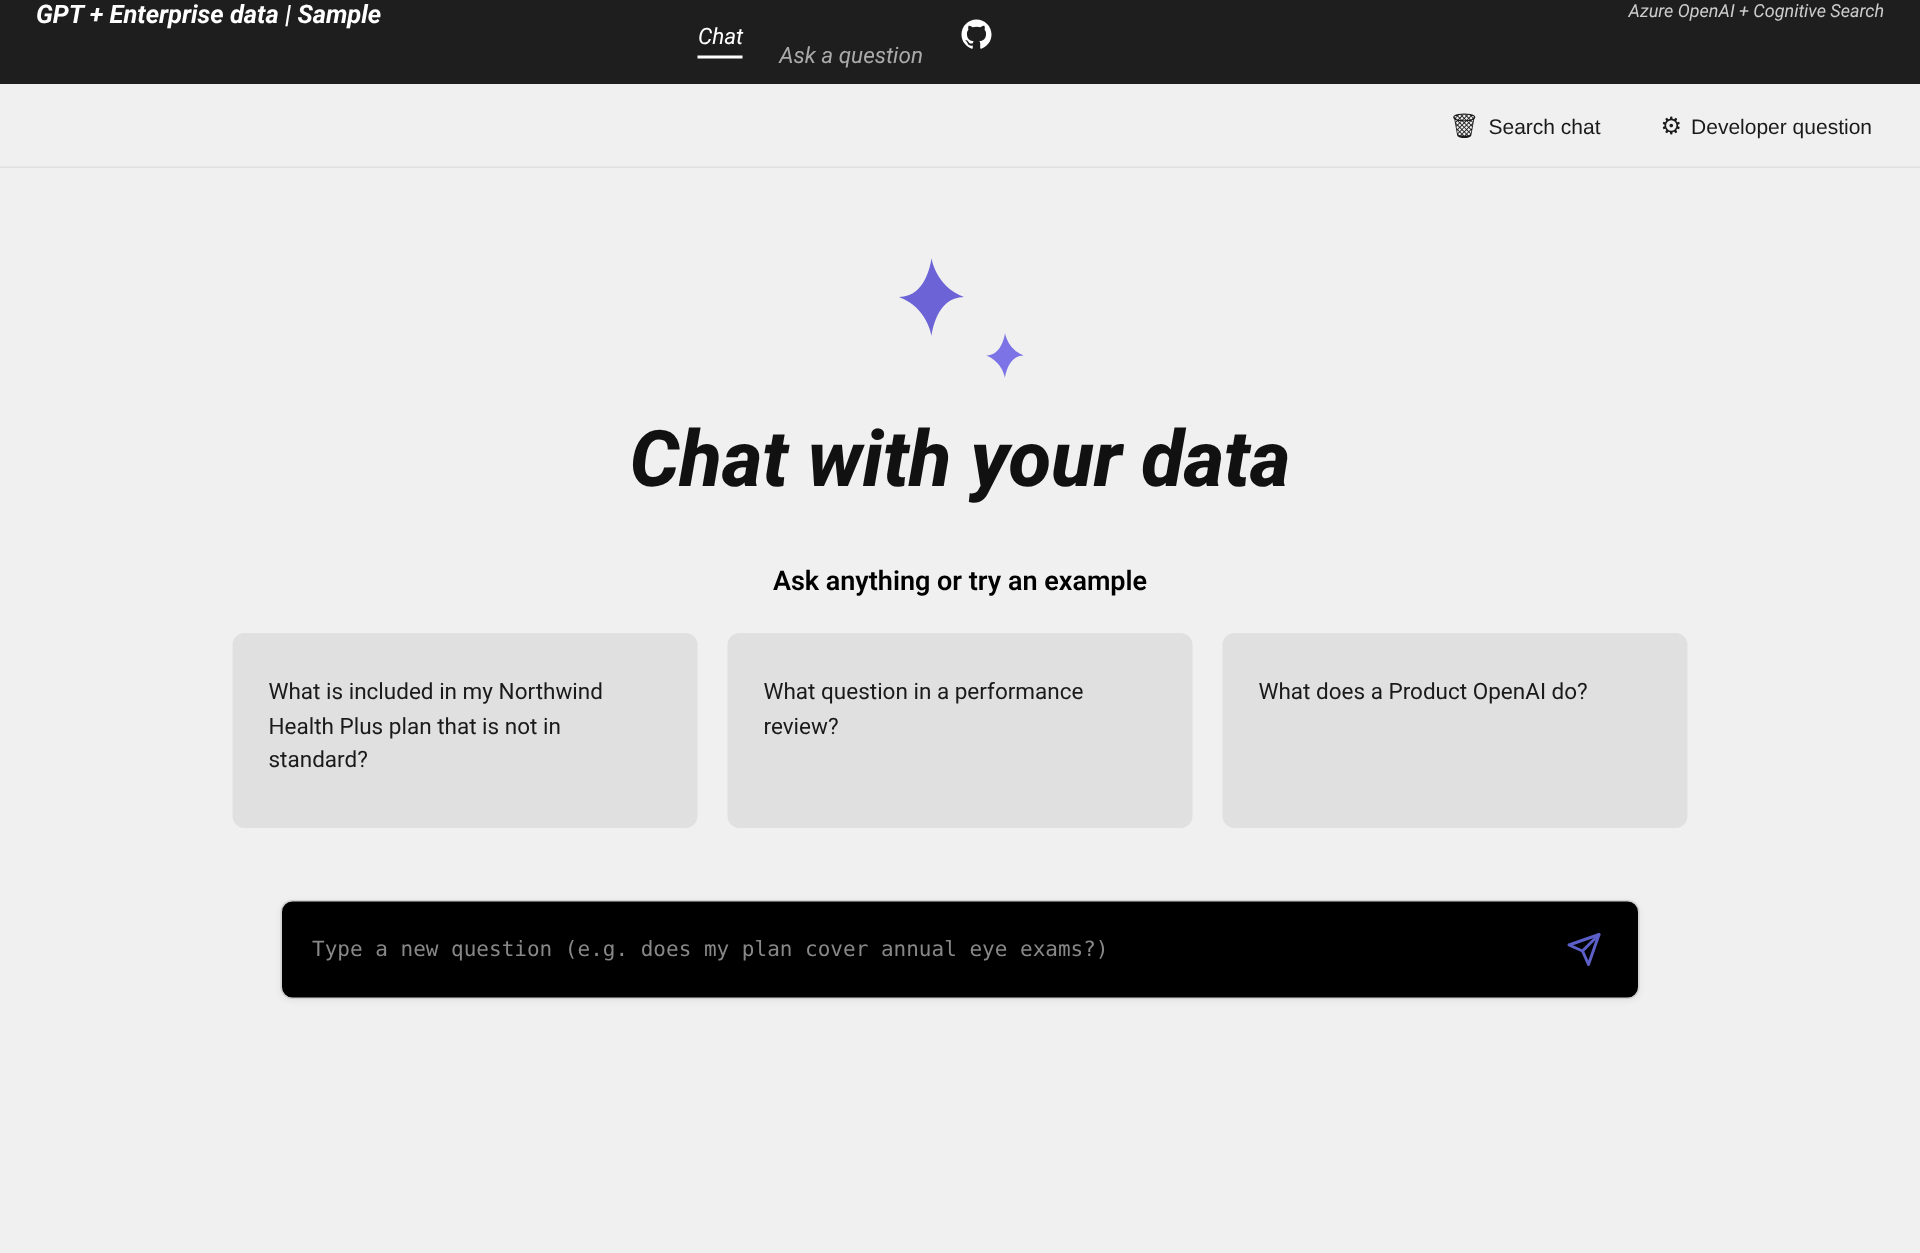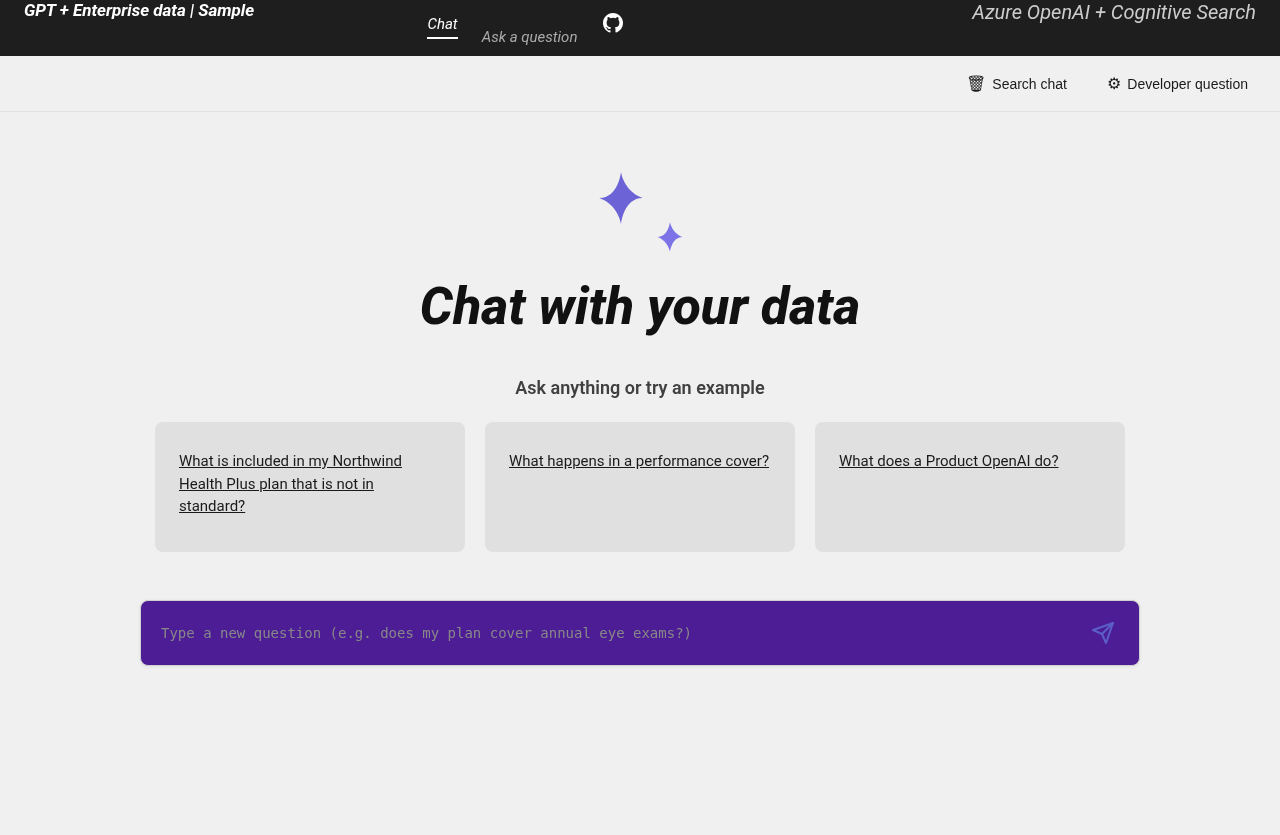--- a/index.html
+++ b/index.html
@@ -61,21 +61,21 @@
     }
 
     .github-icon {
       color: #ffffff;
       font-size: 20px;
       cursor: pointer;
     }
 
     .navbar-right {
       color: #cccccc;
-      font-size: 20px;
+      font-size: 12px;
       margin-left: auto;
     }
 
     
     .toolbar {
       background: #f0f0f0;
       height: 56px;
       display: flex;
       align-items: center;
       justify-content: flex-end;
@@ -148,21 +148,21 @@
       font-weight: 800;
       color: #111111;
       margin-bottom: 40px;
       text-align: center;
       font-style: italic;
     }
 
     .sub-title {
       font-size: 18px;
       font-weight: 600;
-      color: #404040;
+      color: #000000;
       margin-bottom: 24px;
     }
 
     
     .cards-row {
       display: flex;
       gap: 20px;
       margin-bottom: 48px;
     }
 
@@ -175,28 +175,27 @@
       cursor: pointer;
       display: flex;
       align-items: flex-start;
       transition: background 0.15s;
     }
 
     .card-text {
       font-size: 15px;
       color: #1a1a1a;
       line-height: 1.5;
-      text-decoration: underline;
     }
 
     
     .chat-input-container {
-      width: 1000px;
+      width: 906px;
       max-width: 95%;
-      background: #4c1d95;
+      background: #000000;
       border-radius: 8px;
       border: 1px solid #d0d0d0;
       display: flex;
       align-items: center;
       padding: 16px 20px;
       box-shadow: 0 1px 4px rgba(0,0,0,0.06);
     }
 
     .chat-input {
       flex: 1;
@@ -271,21 +270,21 @@
 
   <h1 class="main-title">Chat with your data</h1>
 
   <p class="sub-title">Ask anything or try an example</p>
 
   <div class="cards-row">
     <div class="card">
       <span class="card-text">What is included in my Northwind Health Plus plan that is not in standard?</span>
     </div>
     <div class="card">
-      <span class="card-text">What happens in a performance cover?</span>
+      <span class="card-text">What question in a performance review?</span>
     </div>
     <div class="card">
       <span class="card-text">What does a Product OpenAI do?</span>
     </div>
   </div>
 
   <div class="chat-input-container">
     <textarea class="chat-input" rows="1" placeholder="Type a new question (e.g. does my plan cover annual eye exams?)" style=""></textarea>
     <button class="send-btn">
       <svg viewBox="0 0 24 24" fill="none" xmlns="http://www.w3.org/2000/svg">

